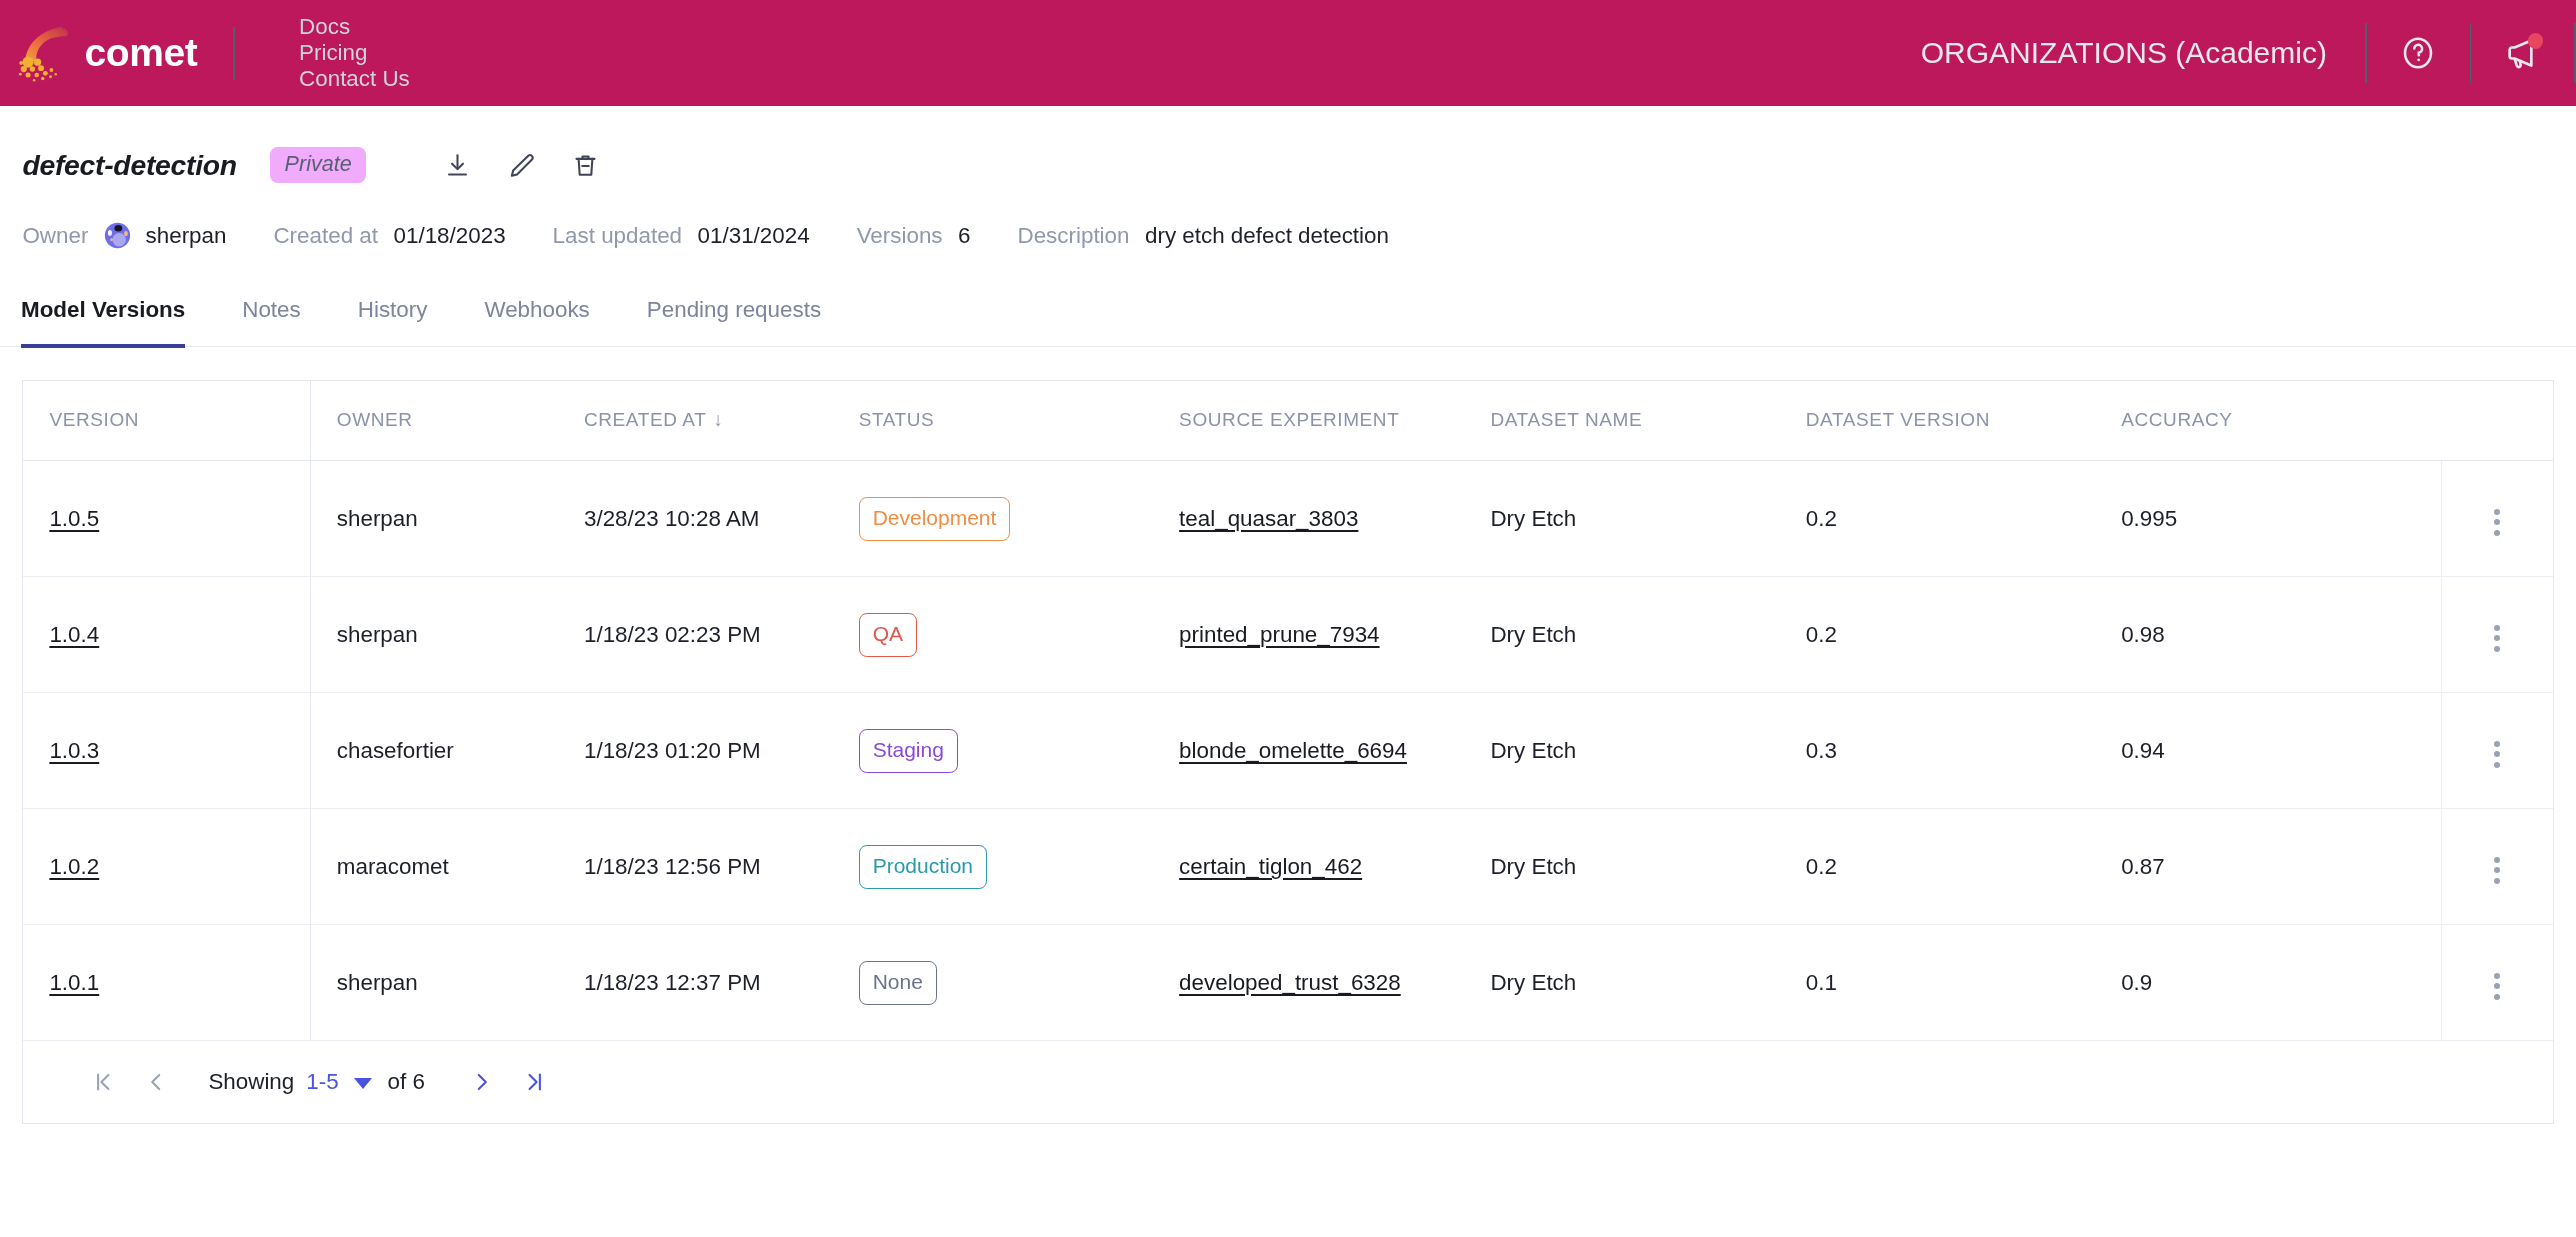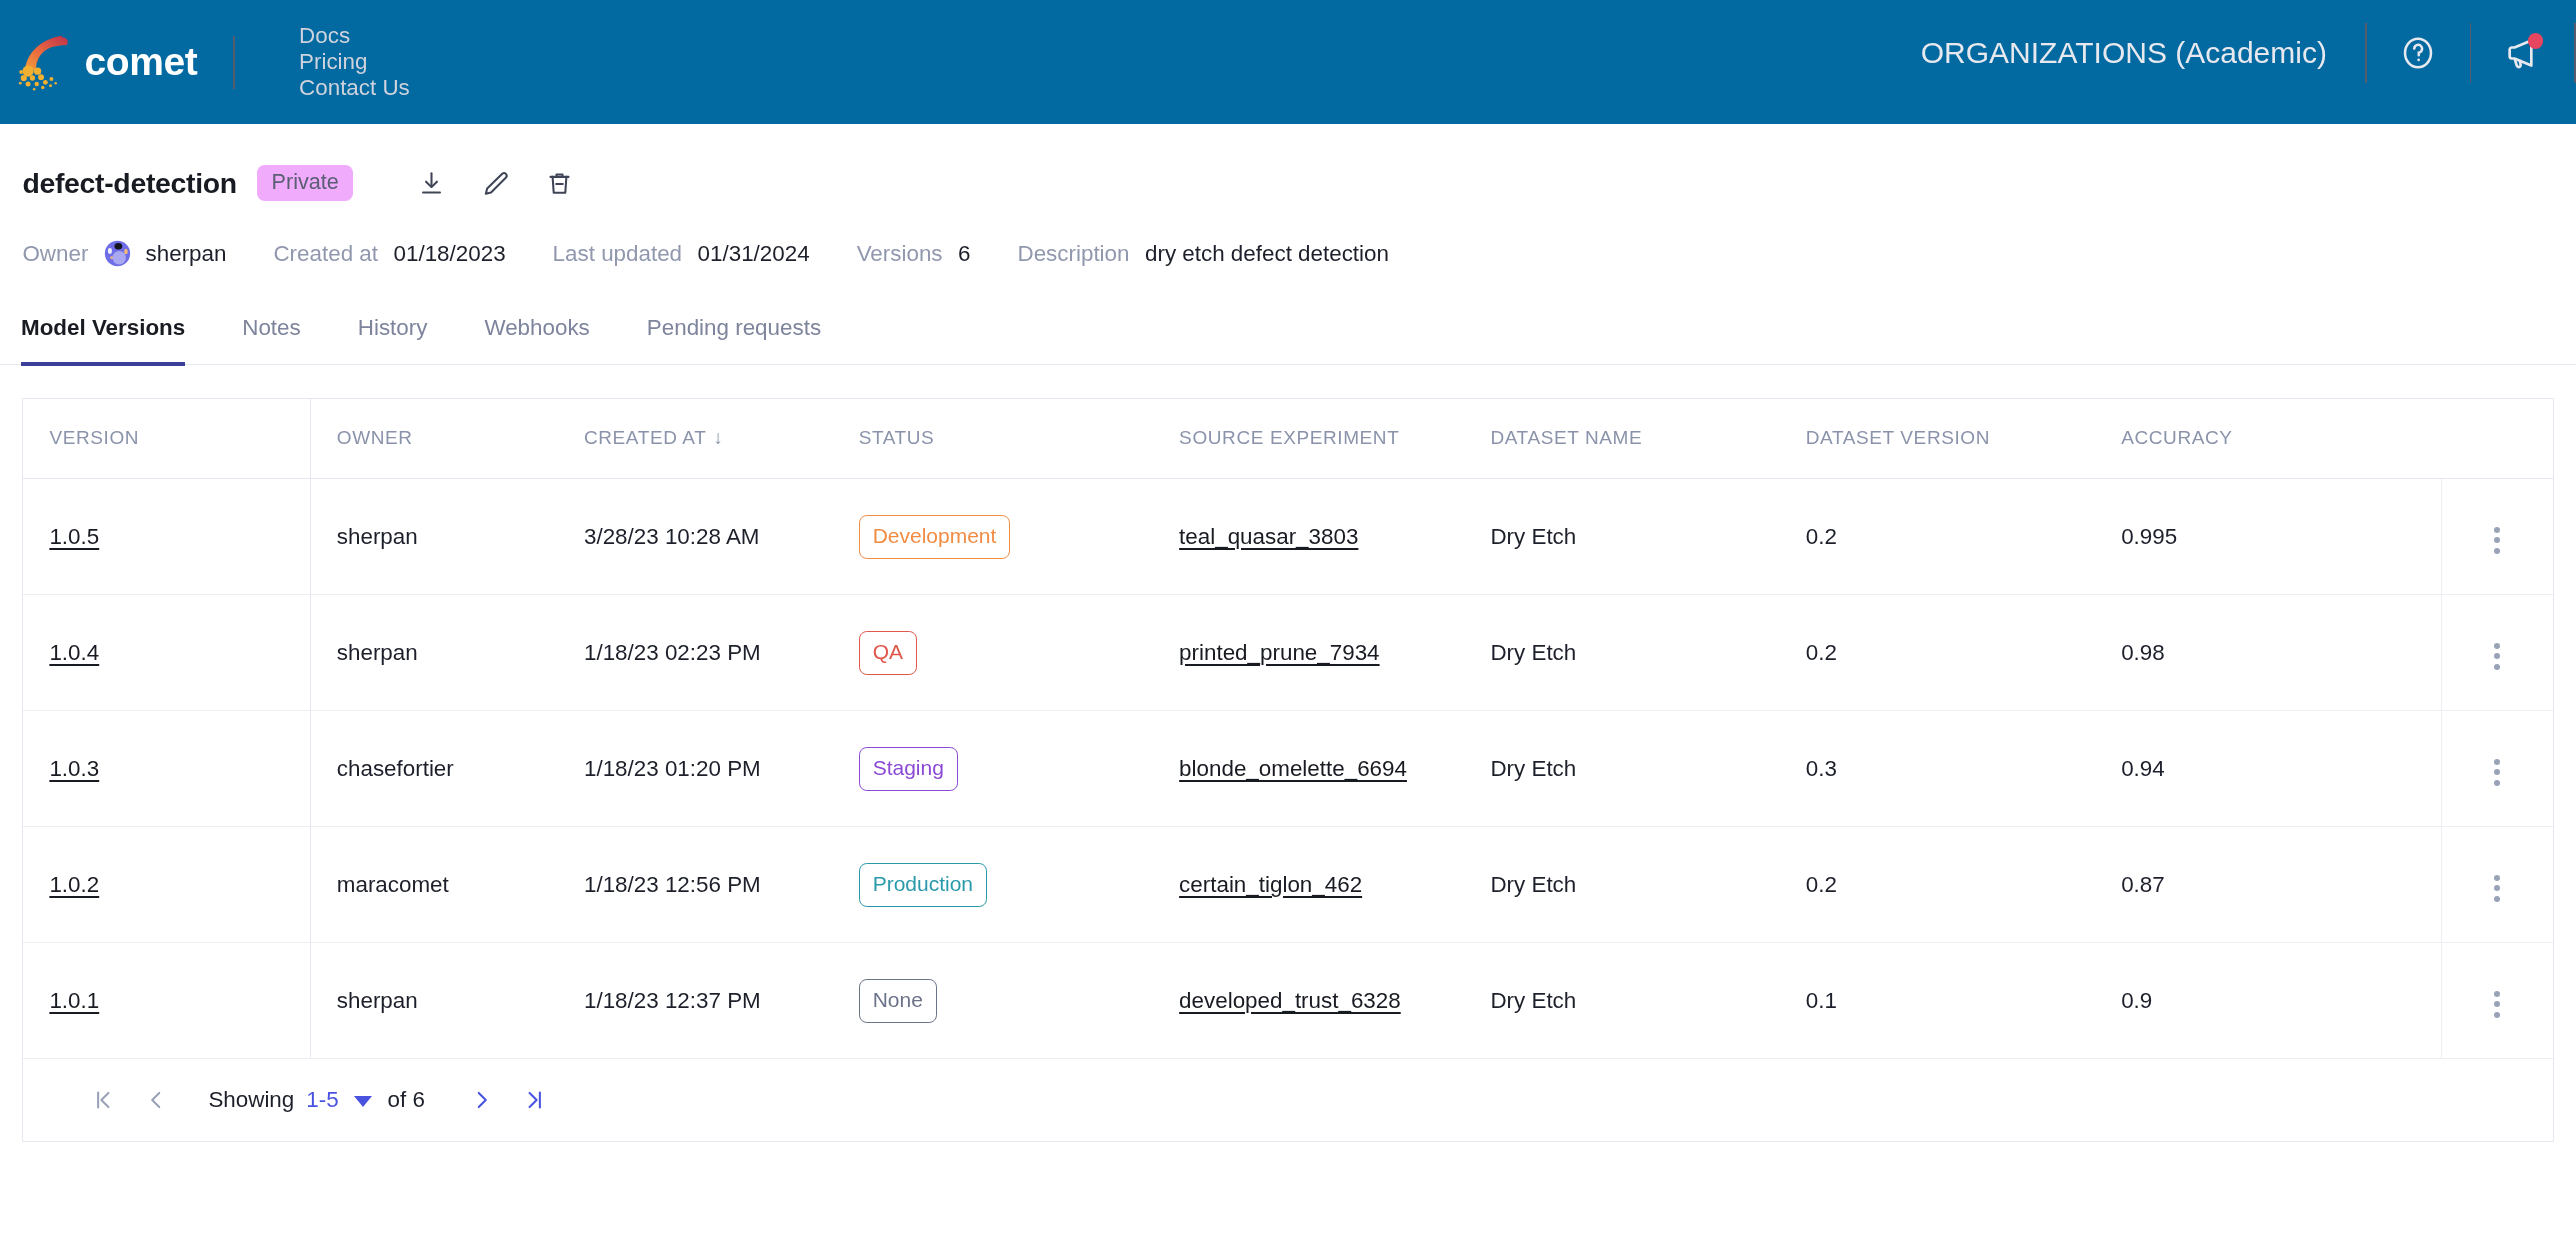--- a/index.html
+++ b/index.html
@@ -5,22 +5,22 @@
   * { box-sizing: border-box; margin: 0; padding: 0; }
   html, body {
     width: 2576px; height: 1238px;
     background: #ffffff;
     font-family: "Liberation Sans", sans-serif;
     -webkit-font-smoothing: antialiased;
   }
 
   
   .topnav {
-    height: 124px;
-    background: #0369a1;
+    height: 106px;
+    background: #be185d;
     display: flex;
     align-items: center;
     padding: 0 0 0 15.5px;
     position: relative;
   }
   .brand { display: flex; align-items: center; gap: 12px; }
   .logo-mark { width: 57px; height: 57px; display: block; }
   .brand-word {
     color: #ffffff;
     font-size: 39px;
@@ -69,21 +69,22 @@
     top: 33px; right: 31px;
   }
 
   
   .page { padding: 0 0 0 0; }
 
   .title-row {
     display: flex;
     align-items: center;
     padding: 33px 0 0 22.4px;
-    gap: 3px;
+    gap: 16px;
+    font-style: italic;
   }
   .page-title {
     font-size: 28.4px;
     font-weight: bold;
     color: #191b22;
     letter-spacing: -0.3px;
   }
   .badge-private {
     margin-left: 17px;
     background: #f0abfc;

